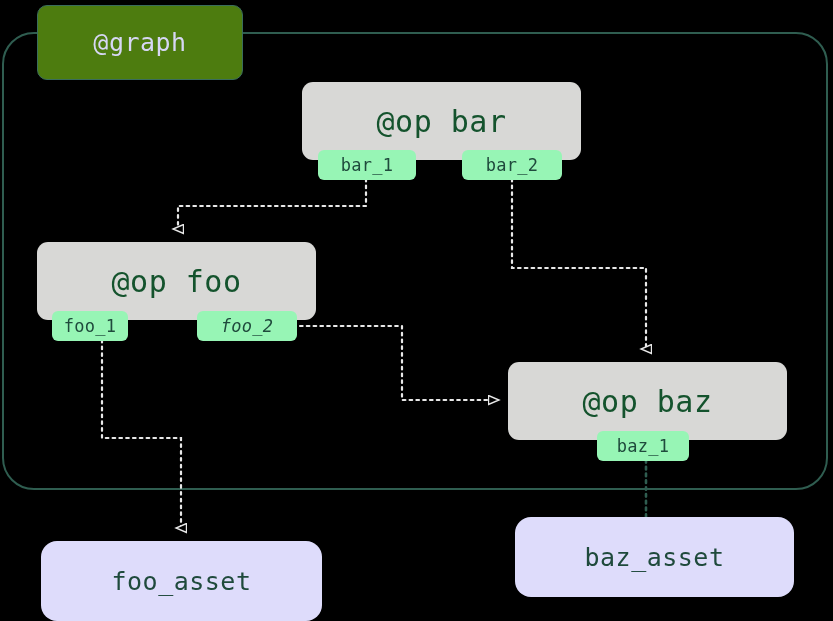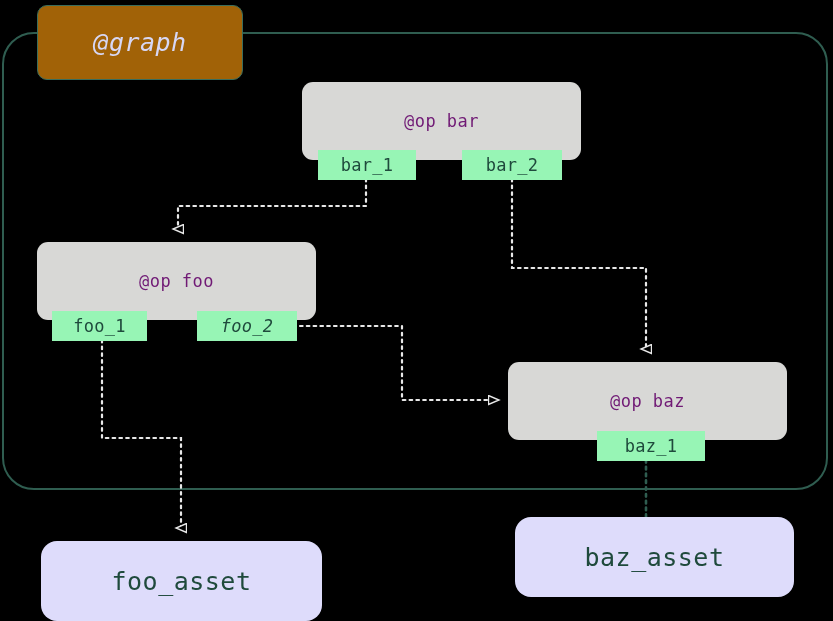--- a/index.html
+++ b/index.html
@@ -44,56 +44,55 @@
     border-radius: 32px;
     background: transparent;
     box-sizing: border-box;
   }
   .subgraph-label {
     position: absolute;
     left: 37px;
     top: 5px;
     width: 204px;
     height: 73px;
-    background: #a16207;
+    background: #4d7c0f;
     border: 1px solid #3a6d5c;
     border-radius: 10px;
     color: #d7d7f5;
     font-size: 25px;
     letter-spacing: 0.5px;
     display: flex;
     align-items: center;
     justify-content: center;
     z-index: 6;
-    font-style: italic;
   }
   
   .op-node {
     background: #d8d8d6;
     border-radius: 11px;
-    color: #701a75;
-    font-size: 17px;
+    color: #14532d;
+    font-size: 30px;
     letter-spacing: 0.5px;
     z-index: 3;
   }
   
   .asset-node {
     background: #dedcfb;
     border-radius: 16px;
     color: #1f4a3c;
     font-size: 25px;
     letter-spacing: 0.5px;
     z-index: 3;
   }
   
   .port {
     position: absolute;
     box-sizing: border-box;
     background: #97f5b5;
-    border-radius: 0;
+    border-radius: 6px;
     color: #1f4a3c;
     font-size: 17px;
     height: 30px;
     display: flex;
     align-items: center;
     justify-content: center;
     letter-spacing: 0.3px;
     z-index: 5;
   }
 </style>
@@ -128,22 +127,22 @@
     <path d="M 646,460 L 646,528" fill="none" stroke="#2f5d50" stroke-width="2.6" stroke-dasharray="2.6 4.2" stroke-linecap="round" marker-end="url(#arrow-filled)"></path>
   </svg>
 
   <div class="subgraph-label">@graph</div>
 
   <div class="node op-node" style="left:302px; top:82px; width:279px; height:78px;">@op bar</div>
   <div class="port" style="left:318px; top:150px; width:98px;">bar_1</div>
   <div class="port" style="left:462px; top:150px; width:100px;">bar_2</div>
 
   <div class="node op-node" style="left:37px; top:242px; width:279px; height:78px;">@op foo</div>
-  <div class="port" style="left:52px; top:311px; width:95px;text-align:center;">foo_1</div>
+  <div class="port" style="left:52px; top:311px; width:76px;text-align:center;">foo_1</div>
   <div class="port" style="left:197px; top:311px; width:100px;font-style:italic;">foo_2</div>
 
   <div class="node op-node" style="left:508px; top:362px; width:279px; height:78px;">@op baz</div>
-  <div class="port" style="left:597px; top:431px; width:108px;">baz_1</div>
+  <div class="port" style="left:597px; top:431px; width:92px;">baz_1</div>
 
   <div class="node asset-node" style="left:41px; top:541px; width:281px; height:80px;">foo_asset</div>
   <div class="node asset-node" style="left:507px; top:517px; width:279px; height:80px;margin-left:8px;">baz_asset</div>
 
 </div>
 
 </body></html>

